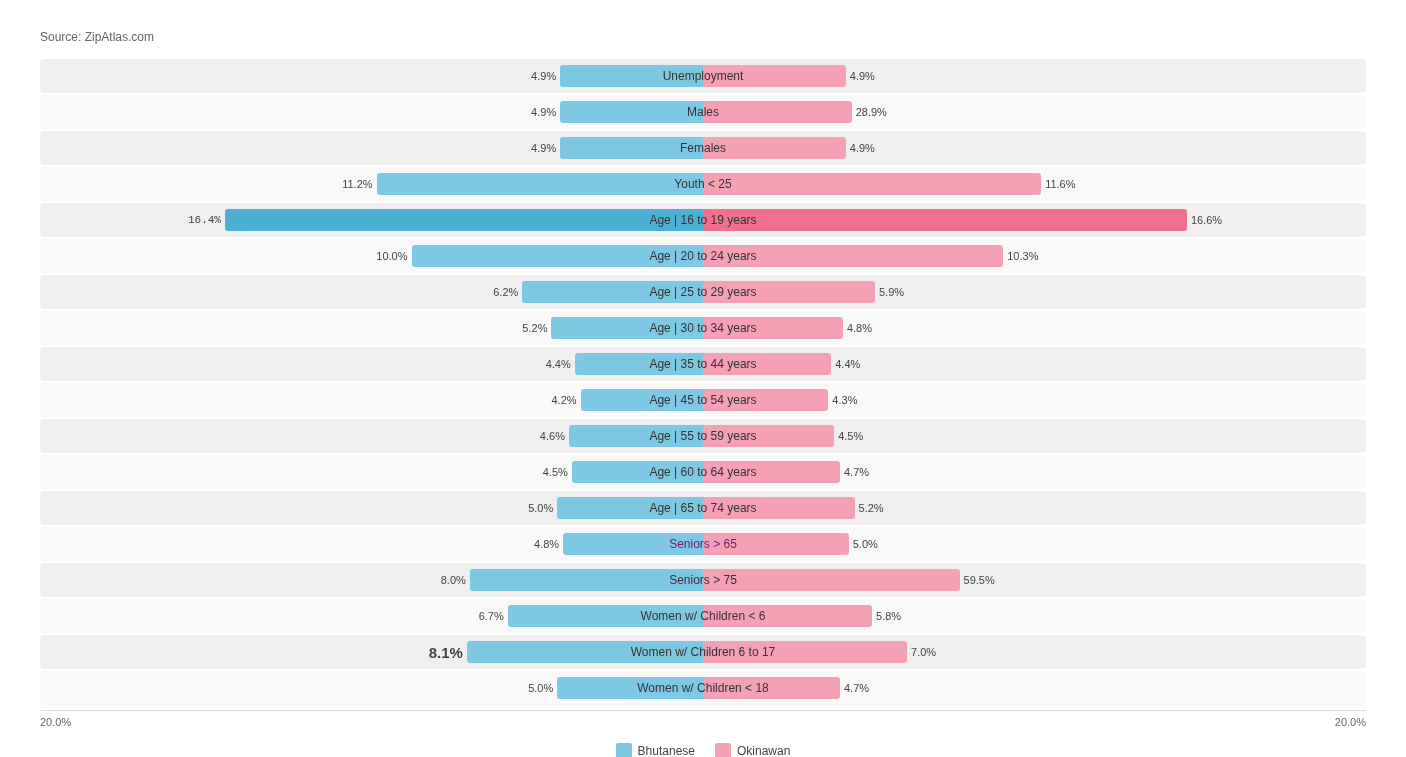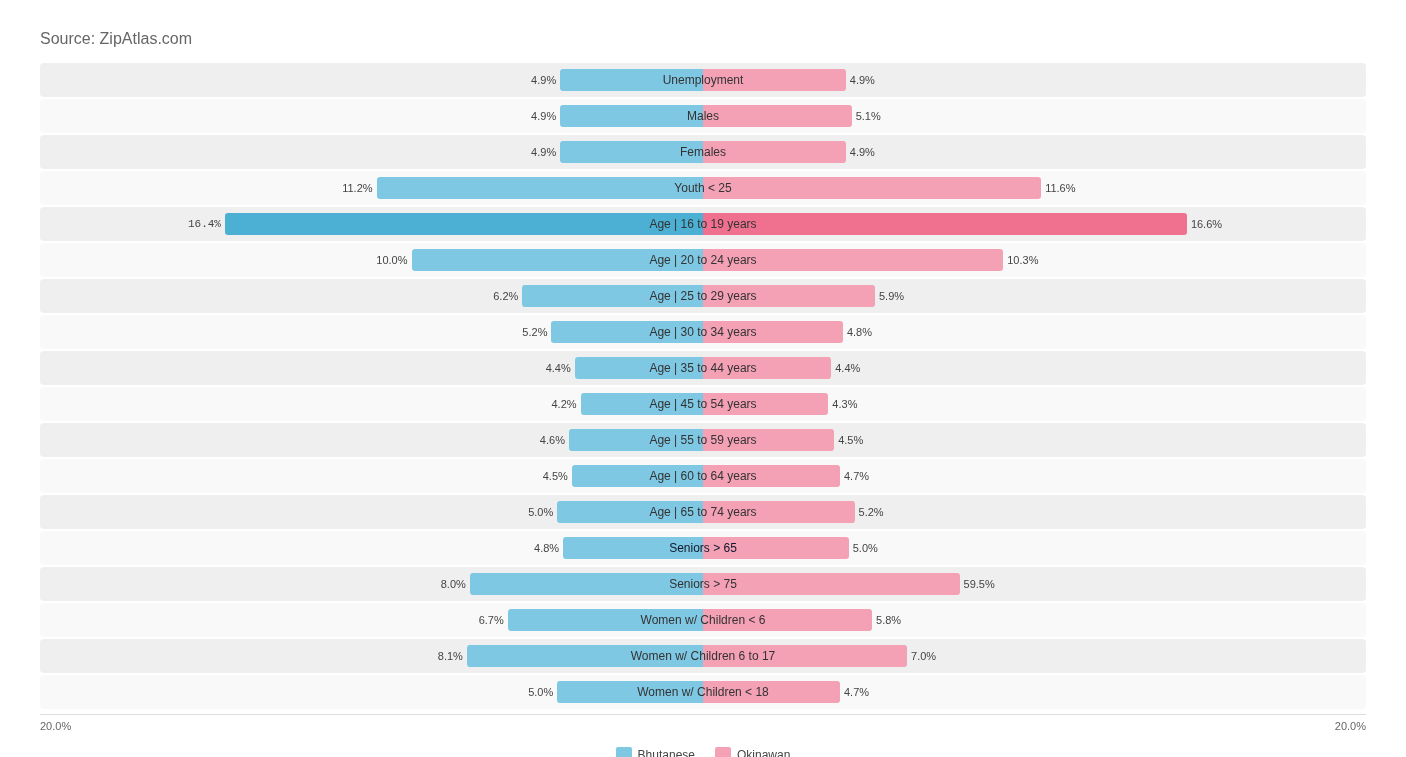--- a/index.html
+++ b/index.html
@@ -23,21 +23,21 @@
       margin-bottom: 15px;
     }
     .chart-title {
       font-size: 18px;
       font-weight: bold;
       color: #333;
       text-transform: uppercase;
       letter-spacing: 0.5px;
     }
     .chart-source {
-      font-size: 16px;
+      font-size: 12px;
       color: #666;
     }
 
     .chart-wrapper {
       position: relative;
       width: 100%;
     }
 
     .row-container {
       position: relative;
@@ -95,21 +95,21 @@
         <div style="position: absolute; left: 50%; height: 22px; width: 142.835px; background: rgb(244, 160, 181); border-radius: 0px 3px 3px 0px; top: 50%; transform: translateY(-50%);"></div>
         <span style="position: absolute; left: 50%; transform: translateX(-50%); font-size: 12px; color: rgb(51, 51, 51); z-index: 10; white-space: nowrap; font-weight: normal;">Unemployment</span>
         <span style="position: absolute; right: calc(50% + 146.835px); font-size: 11px; color: rgb(68, 68, 68); z-index: 10; white-space: nowrap;">4.9%</span>
         <span style="position: absolute; left: calc(50% + 146.835px); font-size: 11px; color: rgb(68, 68, 68); z-index: 10; white-space: nowrap;">4.9%</span>
       </div>
       <div class="row-container" style="background: rgb(249, 249, 249); position: relative; height: 34px; width: 100%; display: flex; align-items: center; border-radius: 4px; margin-bottom: 2px;">
         <div style="position: absolute; right: 50%; height: 22px; width: 142.835px; background: rgb(126, 200, 227); border-radius: 3px 0px 0px 3px; top: 50%; transform: translateY(-50%);"></div>
         <div style="position: absolute; left: 50%; height: 22px; width: 148.665px; background: rgb(244, 160, 181); border-radius: 0px 3px 3px 0px; top: 50%; transform: translateY(-50%);"></div>
         <span style="position: absolute; left: 50%; transform: translateX(-50%); font-size: 12px; color: rgb(51, 51, 51); z-index: 10; white-space: nowrap; font-weight: normal;">Males</span>
         <span style="position: absolute; right: calc(50% + 146.835px); font-size: 11px; color: rgb(68, 68, 68); z-index: 10; white-space: nowrap;">4.9%</span>
-        <span style="position: absolute; left: calc(50% + 152.665px); font-size: 11px; color: rgb(68, 68, 68); z-index: 10; white-space: nowrap;">5.1%</span>
+        <span style="position: absolute; left: calc(50% + 152.665px); font-size: 11px; color: rgb(68, 68, 68); z-index: 10; white-space: nowrap;">28.9%</span>
       </div>
       <div class="row-container" style="background: rgb(239, 239, 239); position: relative; height: 34px; width: 100%; display: flex; align-items: center; border-radius: 4px; margin-bottom: 2px;">
         <div style="position: absolute; right: 50%; height: 22px; width: 142.835px; background: rgb(126, 200, 227); border-radius: 3px 0px 0px 3px; top: 50%; transform: translateY(-50%);"></div>
         <div style="position: absolute; left: 50%; height: 22px; width: 142.835px; background: rgb(244, 160, 181); border-radius: 0px 3px 3px 0px; top: 50%; transform: translateY(-50%);"></div>
         <span style="position: absolute; left: 50%; transform: translateX(-50%); font-size: 12px; color: rgb(51, 51, 51); z-index: 10; white-space: nowrap; font-weight: normal;">Females</span>
         <span style="position: absolute; right: calc(50% + 146.835px); font-size: 11px; color: rgb(68, 68, 68); z-index: 10; white-space: nowrap;">4.9%</span>
         <span style="position: absolute; left: calc(50% + 146.835px); font-size: 11px; color: rgb(68, 68, 68); z-index: 10; white-space: nowrap;">4.9%</span>
       </div>
       <div class="row-container" style="background: rgb(249, 249, 249); position: relative; height: 34px; width: 100%; display: flex; align-items: center; border-radius: 4px; margin-bottom: 2px;">
         <div style="position: absolute; right: 50%; height: 22px; width: 326.48px; background: rgb(126, 200, 227); border-radius: 3px 0px 0px 3px; top: 50%; transform: translateY(-50%);"></div>
@@ -177,21 +177,21 @@
       <div class="row-container" style="background: rgb(239, 239, 239); position: relative; height: 34px; width: 100%; display: flex; align-items: center; border-radius: 4px; margin-bottom: 2px;">
         <div style="position: absolute; right: 50%; height: 22px; width: 145.75px; background: rgb(126, 200, 227); border-radius: 3px 0px 0px 3px; top: 50%; transform: translateY(-50%);"></div>
         <div style="position: absolute; left: 50%; height: 22px; width: 151.58px; background: rgb(244, 160, 181); border-radius: 0px 3px 3px 0px; top: 50%; transform: translateY(-50%);"></div>
         <span style="position: absolute; left: 50%; transform: translateX(-50%); font-size: 12px; color: rgb(51, 51, 51); z-index: 10; white-space: nowrap; font-weight: normal;">Age | 65 to 74 years</span>
         <span style="position: absolute; right: calc(50% + 149.75px); font-size: 11px; color: rgb(68, 68, 68); z-index: 10; white-space: nowrap;">5.0%</span>
         <span style="position: absolute; left: calc(50% + 155.58px); font-size: 11px; color: rgb(68, 68, 68); z-index: 10; white-space: nowrap;">5.2%</span>
       </div>
       <div class="row-container" style="background: rgb(249, 249, 249); position: relative; height: 34px; width: 100%; display: flex; align-items: center; border-radius: 4px; margin-bottom: 2px;">
         <div style="position: absolute; right: 50%; height: 22px; width: 139.92px; background: rgb(126, 200, 227); border-radius: 3px 0px 0px 3px; top: 50%; transform: translateY(-50%);"></div>
         <div style="position: absolute; left: 50%; height: 22px; width: 145.75px; background: rgb(244, 160, 181); border-radius: 0px 3px 3px 0px; top: 50%; transform: translateY(-50%);"></div>
-        <span style="position: absolute; left: 50%; transform: translateX(-50%); font-size: 12px; color: #0f172a; z-index: 10; white-space: nowrap; font-weight: normal;">Seniors &gt; 65</span>
+        <span style="position: absolute; left: 50%; transform: translateX(-50%); font-size: 12px; color: #701a75; z-index: 10; white-space: nowrap; font-weight: normal;">Seniors &gt; 65</span>
         <span style="position: absolute; right: calc(50% + 143.92px); font-size: 11px; color: rgb(68, 68, 68); z-index: 10; white-space: nowrap;">4.8%</span>
         <span style="position: absolute; left: calc(50% + 149.75px); font-size: 11px; color: rgb(68, 68, 68); z-index: 10; white-space: nowrap;">5.0%</span>
       </div>
       <div class="row-container" style="background: rgb(239, 239, 239); position: relative; height: 34px; width: 100%; display: flex; align-items: center; border-radius: 4px; margin-bottom: 2px;">
         <div style="position: absolute; right: 50%; height: 22px; width: 233.2px; background: rgb(126, 200, 227); border-radius: 3px 0px 0px 3px; top: 50%; transform: translateY(-50%);"></div>
         <div style="position: absolute; left: 50%; height: 22px; width: 256.52px; background: rgb(244, 160, 181); border-radius: 0px 3px 3px 0px; top: 50%; transform: translateY(-50%);"></div>
         <span style="position: absolute; left: 50%; transform: translateX(-50%); font-size: 12px; color: rgb(51, 51, 51); z-index: 10; white-space: nowrap; font-weight: normal;">Seniors &gt; 75</span>
         <span style="position: absolute; right: calc(50% + 237.2px); font-size: 11px; color: rgb(68, 68, 68); z-index: 10; white-space: nowrap;">8.0%</span>
         <span style="position: absolute; left: calc(50% + 260.52px); font-size: 11px; color: rgb(68, 68, 68); z-index: 10; white-space: nowrap;">59.5%</span>
       </div>
@@ -199,21 +199,21 @@
         <div style="position: absolute; right: 50%; height: 22px; width: 195.305px; background: rgb(126, 200, 227); border-radius: 3px 0px 0px 3px; top: 50%; transform: translateY(-50%);"></div>
         <div style="position: absolute; left: 50%; height: 22px; width: 169.07px; background: rgb(244, 160, 181); border-radius: 0px 3px 3px 0px; top: 50%; transform: translateY(-50%);"></div>
         <span style="position: absolute; left: 50%; transform: translateX(-50%); font-size: 12px; color: rgb(51, 51, 51); z-index: 10; white-space: nowrap; font-weight: normal;">Women w/ Children &lt; 6</span>
         <span style="position: absolute; right: calc(50% + 199.305px); font-size: 11px; color: rgb(68, 68, 68); z-index: 10; white-space: nowrap;">6.7%</span>
         <span style="position: absolute; left: calc(50% + 173.07px); font-size: 11px; color: rgb(68, 68, 68); z-index: 10; white-space: nowrap;">5.8%</span>
       </div>
       <div class="row-container" style="background: rgb(239, 239, 239); position: relative; height: 34px; width: 100%; display: flex; align-items: center; border-radius: 4px; margin-bottom: 2px;">
         <div style="position: absolute; right: 50%; height: 22px; width: 236.115px; background: rgb(126, 200, 227); border-radius: 3px 0px 0px 3px; top: 50%; transform: translateY(-50%);"></div>
         <div style="position: absolute; left: 50%; height: 22px; width: 204.05px; background: rgb(244, 160, 181); border-radius: 0px 3px 3px 0px; top: 50%; transform: translateY(-50%);"></div>
         <span style="position: absolute; left: 50%; transform: translateX(-50%); font-size: 12px; color: rgb(51, 51, 51); z-index: 10; white-space: nowrap; font-weight: normal;">Women w/ Children 6 to 17</span>
-        <span style="position: absolute; right: calc(50% + 240.115px); font-size: 11px; color: rgb(68, 68, 68); z-index: 10; white-space: nowrap;">8.1%</span>
+        <span style="position: absolute; right: calc(50% + 240.115px); font-size: 15px; color: rgb(68, 68, 68); z-index: 10; white-space: nowrap; font-weight: bold;">8.1%</span>
         <span style="position: absolute; left: calc(50% + 208.05px); font-size: 11px; color: rgb(68, 68, 68); z-index: 10; white-space: nowrap;">7.0%</span>
       </div>
       <div class="row-container" style="background: rgb(249, 249, 249); position: relative; height: 34px; width: 100%; display: flex; align-items: center; border-radius: 4px; margin-bottom: 2px;">
         <div style="position: absolute; right: 50%; height: 22px; width: 145.75px; background: rgb(126, 200, 227); border-radius: 3px 0px 0px 3px; top: 50%; transform: translateY(-50%);"></div>
         <div style="position: absolute; left: 50%; height: 22px; width: 137.005px; background: rgb(244, 160, 181); border-radius: 0px 3px 3px 0px; top: 50%; transform: translateY(-50%);"></div>
         <span style="position: absolute; left: 50%; transform: translateX(-50%); font-size: 12px; color: rgb(51, 51, 51); z-index: 10; white-space: nowrap; font-weight: normal;">Women w/ Children &lt; 18</span>
         <span style="position: absolute; right: calc(50% + 149.75px); font-size: 11px; color: rgb(68, 68, 68); z-index: 10; white-space: nowrap;">5.0%</span>
         <span style="position: absolute; left: calc(50% + 141.005px); font-size: 11px; color: rgb(68, 68, 68); z-index: 10; white-space: nowrap;">4.7%</span>
       </div>
     </div>

